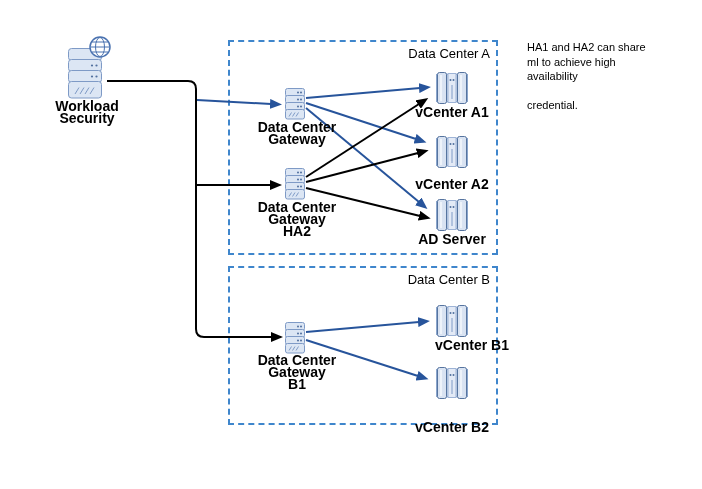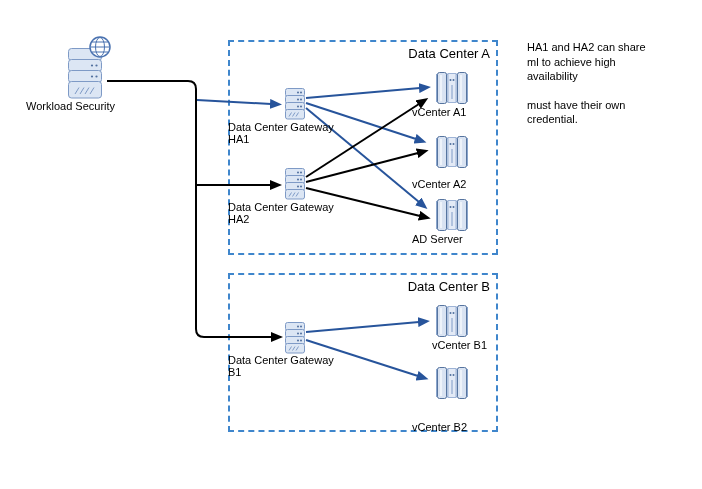--- a/index.html
+++ b/index.html
@@ -5,24 +5,24 @@
   html,body { margin:0; padding:0; background:#ffffff; }
   .stage {
     position:relative; width:702px; height:489px; background:#ffffff;
     font-family:"Liberation Sans", sans-serif; color:#000; overflow:hidden;
   }
   .dc-box {
     position:absolute; box-sizing:border-box;
     border:2px dashed var(--box-border,#3f86cc); background:transparent;
   }
   .dc-box-a { left:228px; top:40px;  width:270px; height:215px; }
-  .dc-box-b { left:228px; top:273px; width:270px; height:159px; }
+  .dc-box-b { left:228px; top:266px; width:270px; height:159px; }
   .dc-title { position:absolute; top:4px; right:6px; font-size:13px; color:#000; }
   svg.wires { position:absolute; left:0; top:0; }
-  .lbl { position:absolute; font-size:11px; line-height:12px; color:#000; }
+  .lbl { position:absolute; font-size:14px; line-height:12px; text-align:center; color:#000;font-weight:bold; }
   .note { position:absolute; left:527px; top:40px; width:172px; font-size:11px; line-height:14.5px; color:#000; }
   .note .gap { height:14px; }
 
   
   .slab   { fill:var(--icon-fill,#dce6f4); stroke:var(--icon-border,#7e9ac6); stroke-width:1; }
   .dot    { fill:var(--icon-dark,#51709f); }
   .hatch  { stroke:var(--icon-border,#7e9ac6); stroke-width:1; fill:none; }
   .rack-base { fill:#c3d2e8; stroke:#8aa5cc; }
   .rack-col  { fill:#d9e3f2; stroke:#56749f; }
   .rack-mid  { fill:#e3eaf6; stroke:#9db3d6; }
@@ -129,21 +129,20 @@
     <use href="#rack" x="436" y="136"></use>
     <use href="#rack" x="436" y="199"></use>
     <use href="#rack" x="436" y="305"></use>
     <use href="#rack" x="436" y="367"></use>
   </svg>
 
   <div class="lbl" style="left:26px; top:100px; width:122px;">Workload Security</div>
 
   <div class="lbl" style="left:228px; top:121px; width:138px;">
     <div>Data Center Gateway</div>
-    <div>HA1</div>
   </div>
 
   <div class="lbl" style="left:228px; top:201px; width:138px;">
     <div>Data Center Gateway</div>
     <div>HA2</div>
   </div>
 
   <div class="lbl" style="left:228px; top:354px; width:138px;">
     <div>Data Center Gateway</div>
     <div>B1</div>
@@ -153,17 +152,16 @@
   <div class="lbl" style="left:412px; top:178px; width:80px;">vCenter A2</div>
   <div class="lbl" style="left:412px; top:233px; width:80px;">AD Server</div>
   <div class="lbl" style="left:432px; top:339px; width:80px;">vCenter B1</div>
   <div class="lbl" style="left:412px; top:421px; width:80px;">vCenter B2</div>
 
   <div class="note">
     <div>HA1 and HA2 can share</div>
     <div>ml to achieve high</div>
     <div>availability</div>
     <div class="gap"></div>
-    <div>must have their own</div>
     <div>credential.</div>
   </div>
 
 </div>
 
 </body></html>

